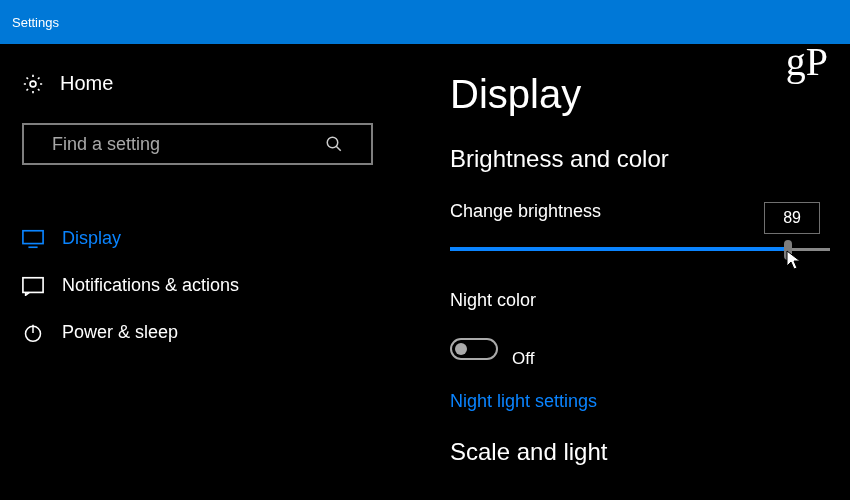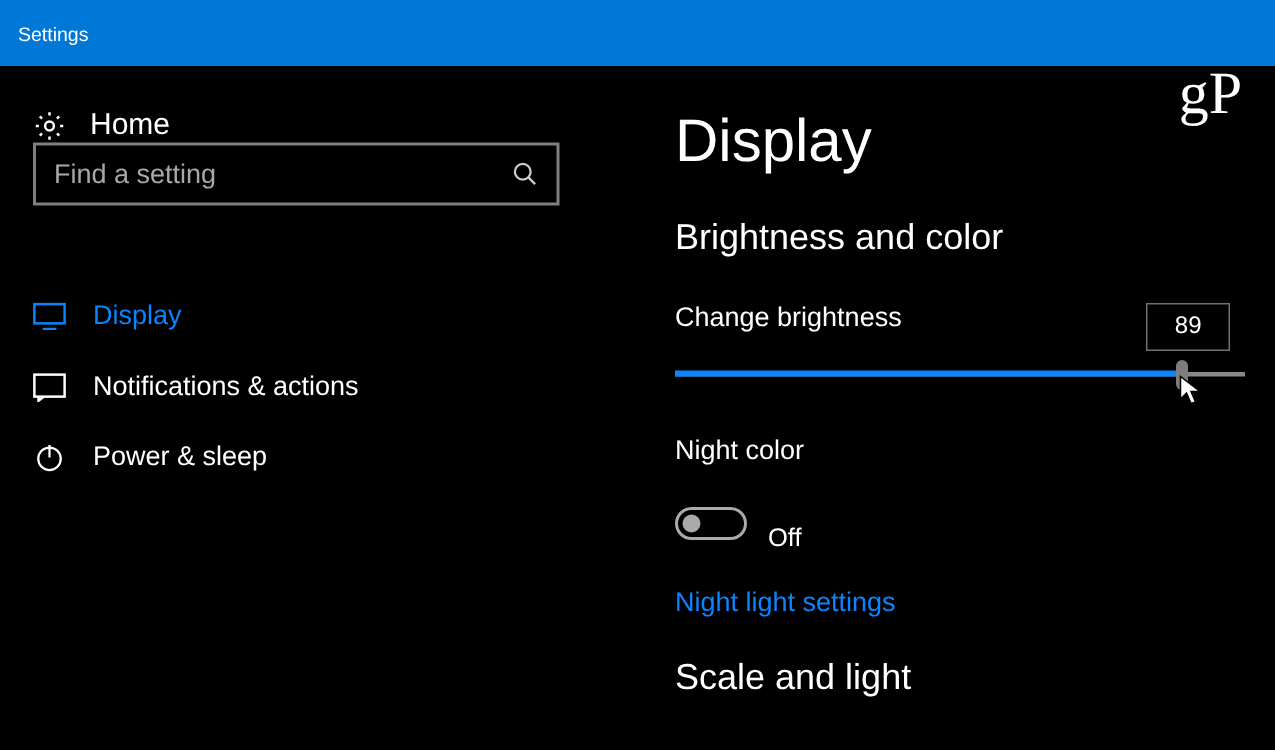--- a/index.html
+++ b/index.html
@@ -28,33 +28,34 @@
     }
     .sidebar {
       width: 395px;
       padding: 28px 22px 0 22px;
     }
     .home-row {
       display: flex;
       align-items: center;
       gap: 16px;
       font-size: 20px;
+      margin-bottom: 28px;
       cursor: pointer;
     }
     .gear-icon {
       width: 22px;
       height: 22px;
     }
     .search-box {
       border: 2px solid #7f7f7f;
       height: 42px;
       display: flex;
       align-items: center;
       justify-content: space-between;
-      padding: 0 12px;
+      padding: 0 28px;
       margin-bottom: 50px;
       font-size: 18px;
       color: #a8a8a8;
       cursor: text;
     }
     .search-icon {
       width: 18px;
       height: 18px;
       opacity: 0.8;
     }

